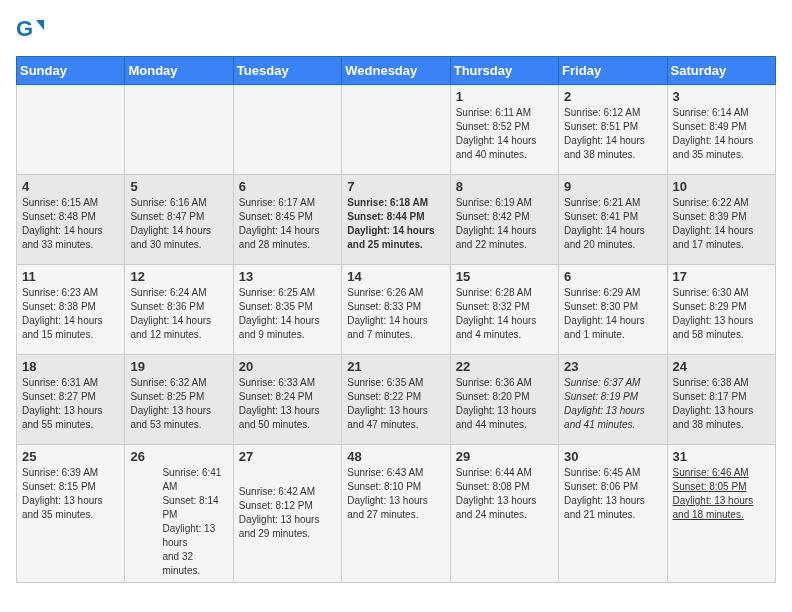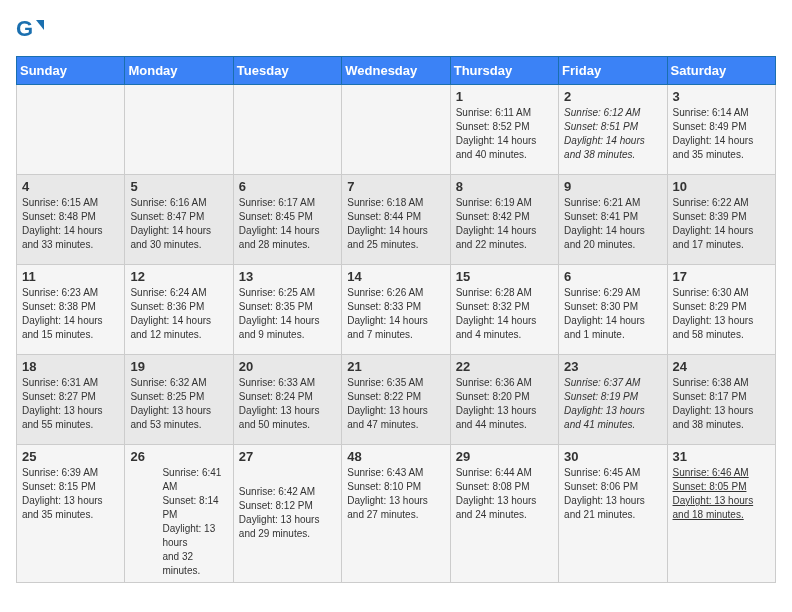--- a/index.html
+++ b/index.html
@@ -129,21 +129,21 @@
         <td class="empty-cell"></td>
         <td>
           <span class="day-num">1</span>
           <div class="day-info" style="white-space: pre-line;">Sunrise: 6:11 AM
 Sunset: 8:52 PM
 Daylight: 14 hours
 and 40 minutes.</div>
         </td>
         <td>
           <span class="day-num">2</span>
-          <div class="day-info" style="white-space: pre-line; font-style: italic;">Sunrise: 6:12 AM
+          <div class="day-info" style="white-space: pre-line;">Sunrise: 6:12 AM
 Sunset: 8:51 PM
 Daylight: 14 hours
 and 38 minutes.</div>
         </td>
         <td>
           <span class="day-num">3</span>
           <div class="day-info" style="white-space: pre-line;">Sunrise: 6:14 AM
 Sunset: 8:49 PM
 Daylight: 14 hours
 and 35 minutes.</div>
@@ -166,21 +166,21 @@
         </td>
         <td>
           <span class="day-num">6</span>
           <div class="day-info" style="white-space: pre-line;">Sunrise: 6:17 AM
 Sunset: 8:45 PM
 Daylight: 14 hours
 and 28 minutes.</div>
         </td>
         <td>
           <span class="day-num">7</span>
-          <div class="day-info" style="white-space: pre-line;">Sunrise: 6:18 AM
+          <div class="day-info" style="white-space: pre-line; font-weight: bold;">Sunrise: 6:18 AM
 Sunset: 8:44 PM
 Daylight: 14 hours
 and 25 minutes.</div>
         </td>
         <td>
           <span class="day-num">8</span>
           <div class="day-info" style="white-space: pre-line;">Sunrise: 6:19 AM
 Sunset: 8:42 PM
 Daylight: 14 hours
 and 22 minutes.</div>

